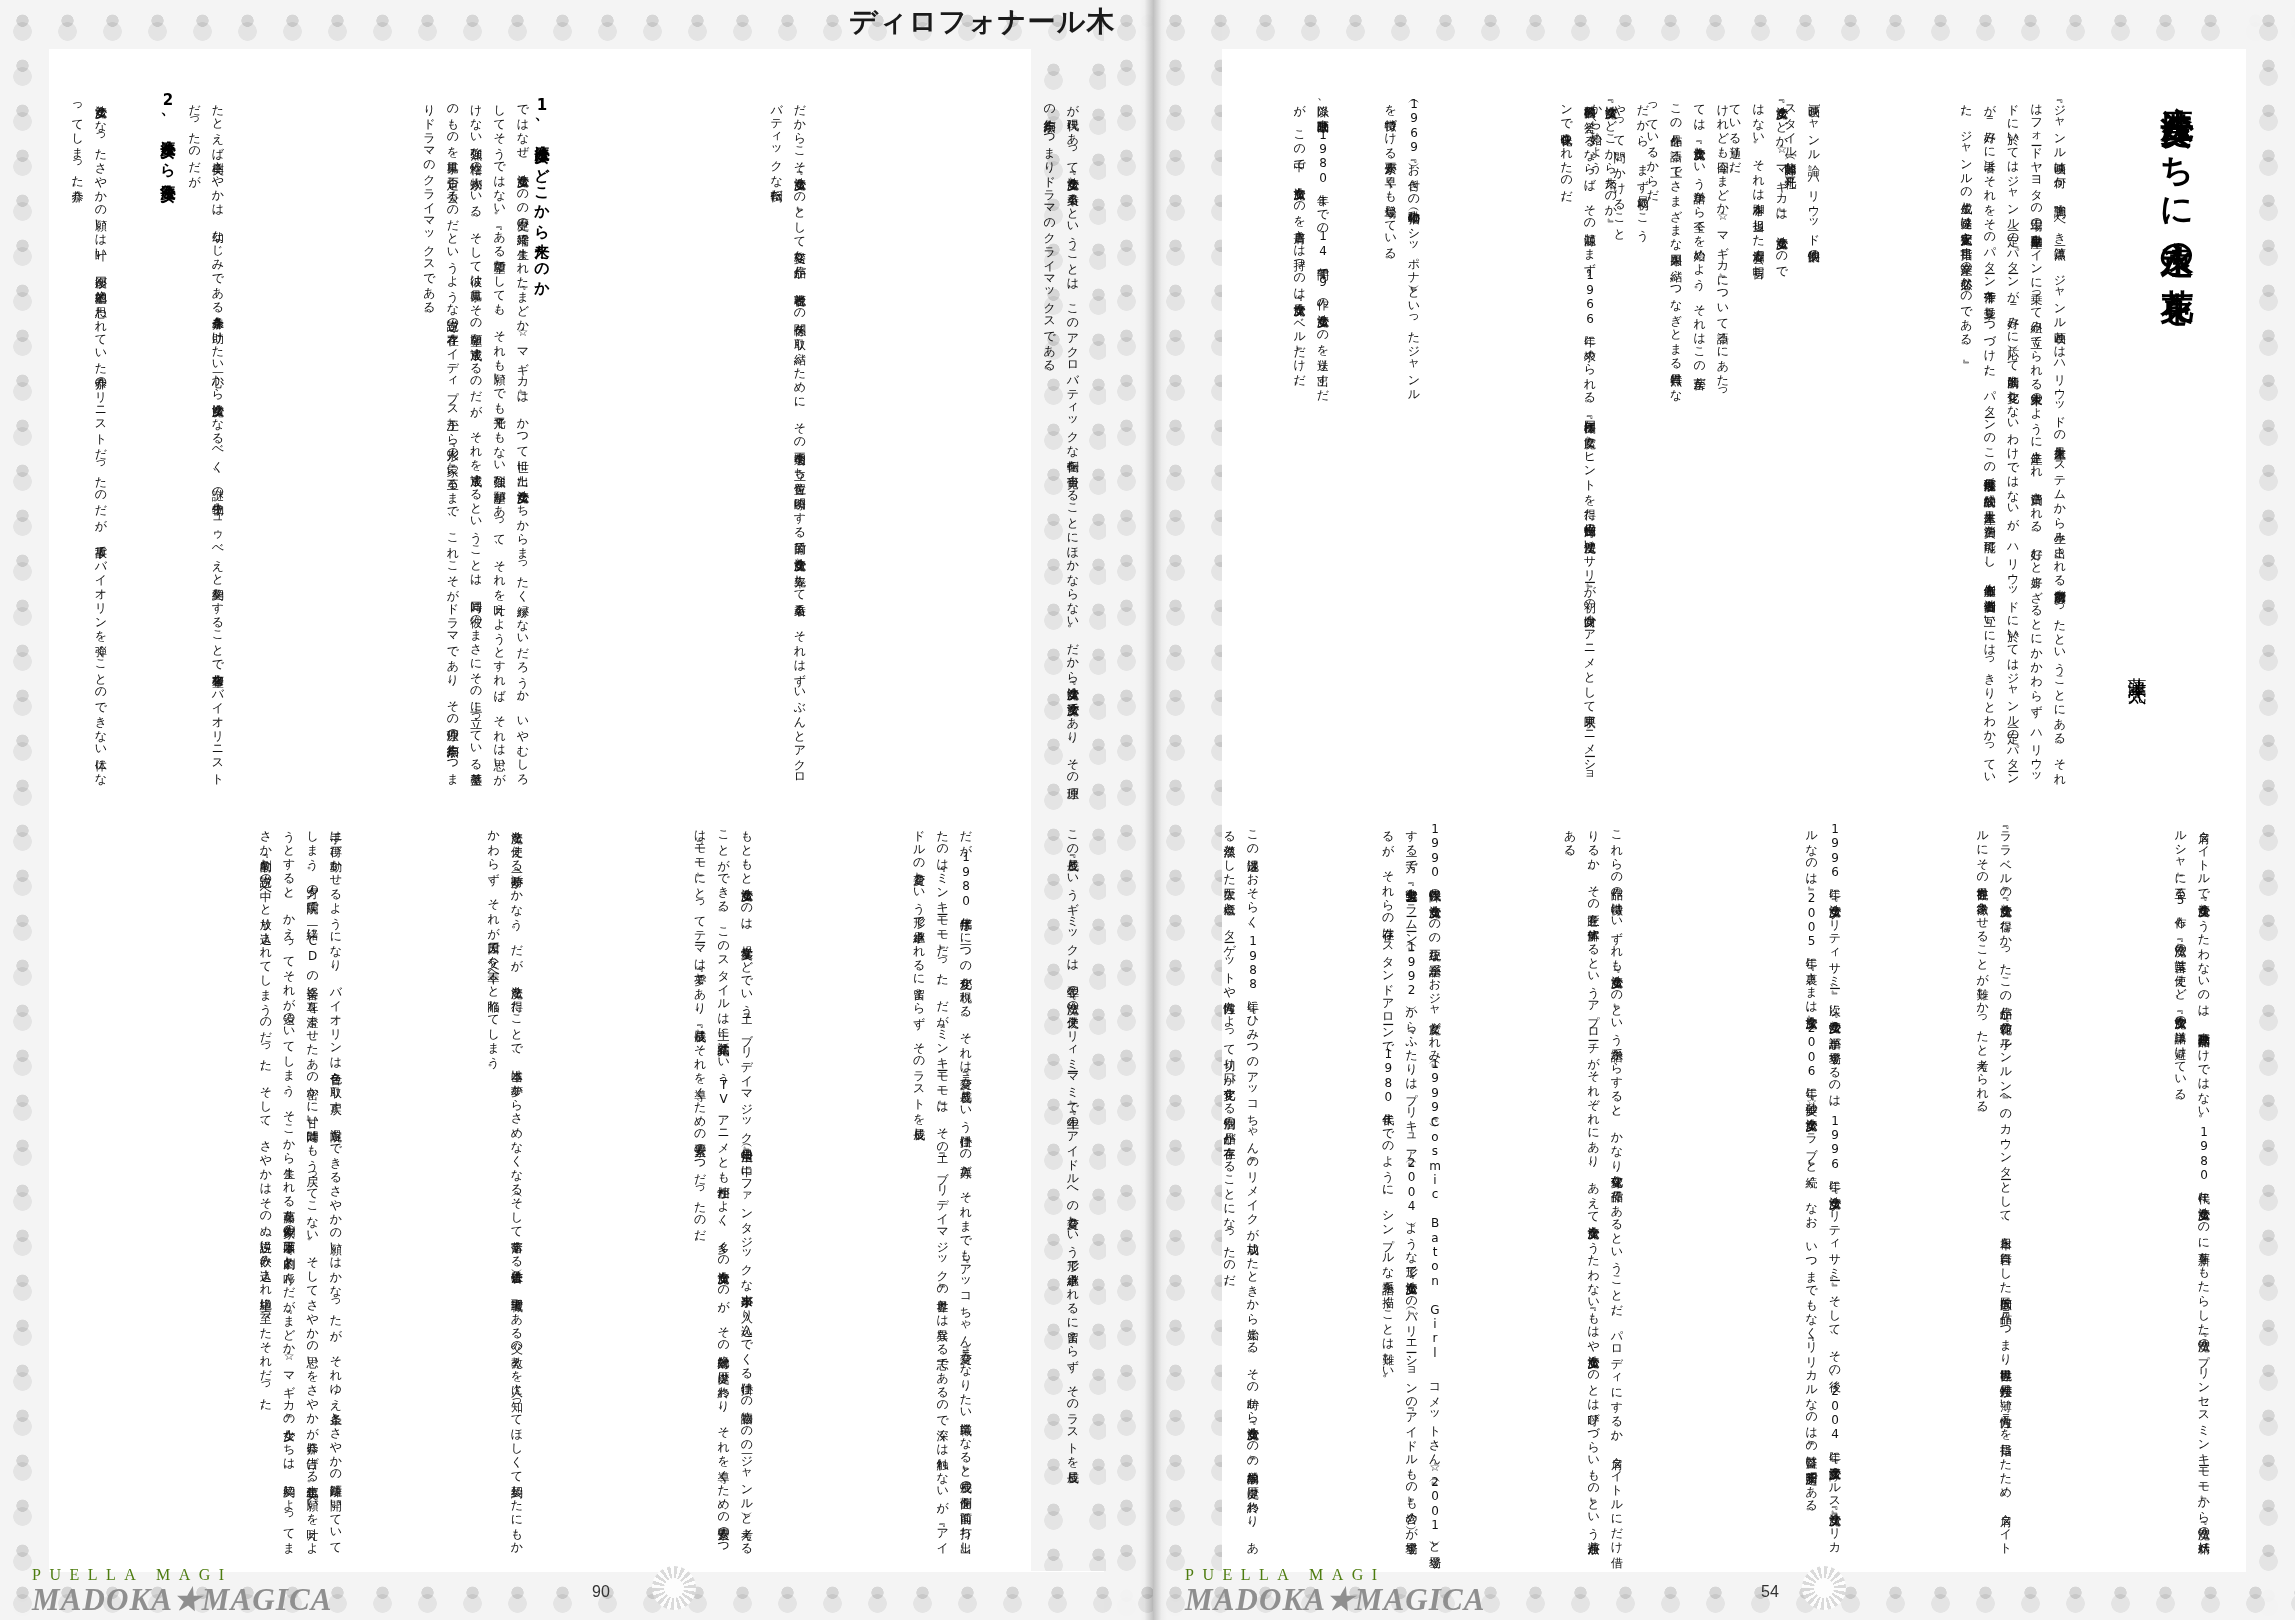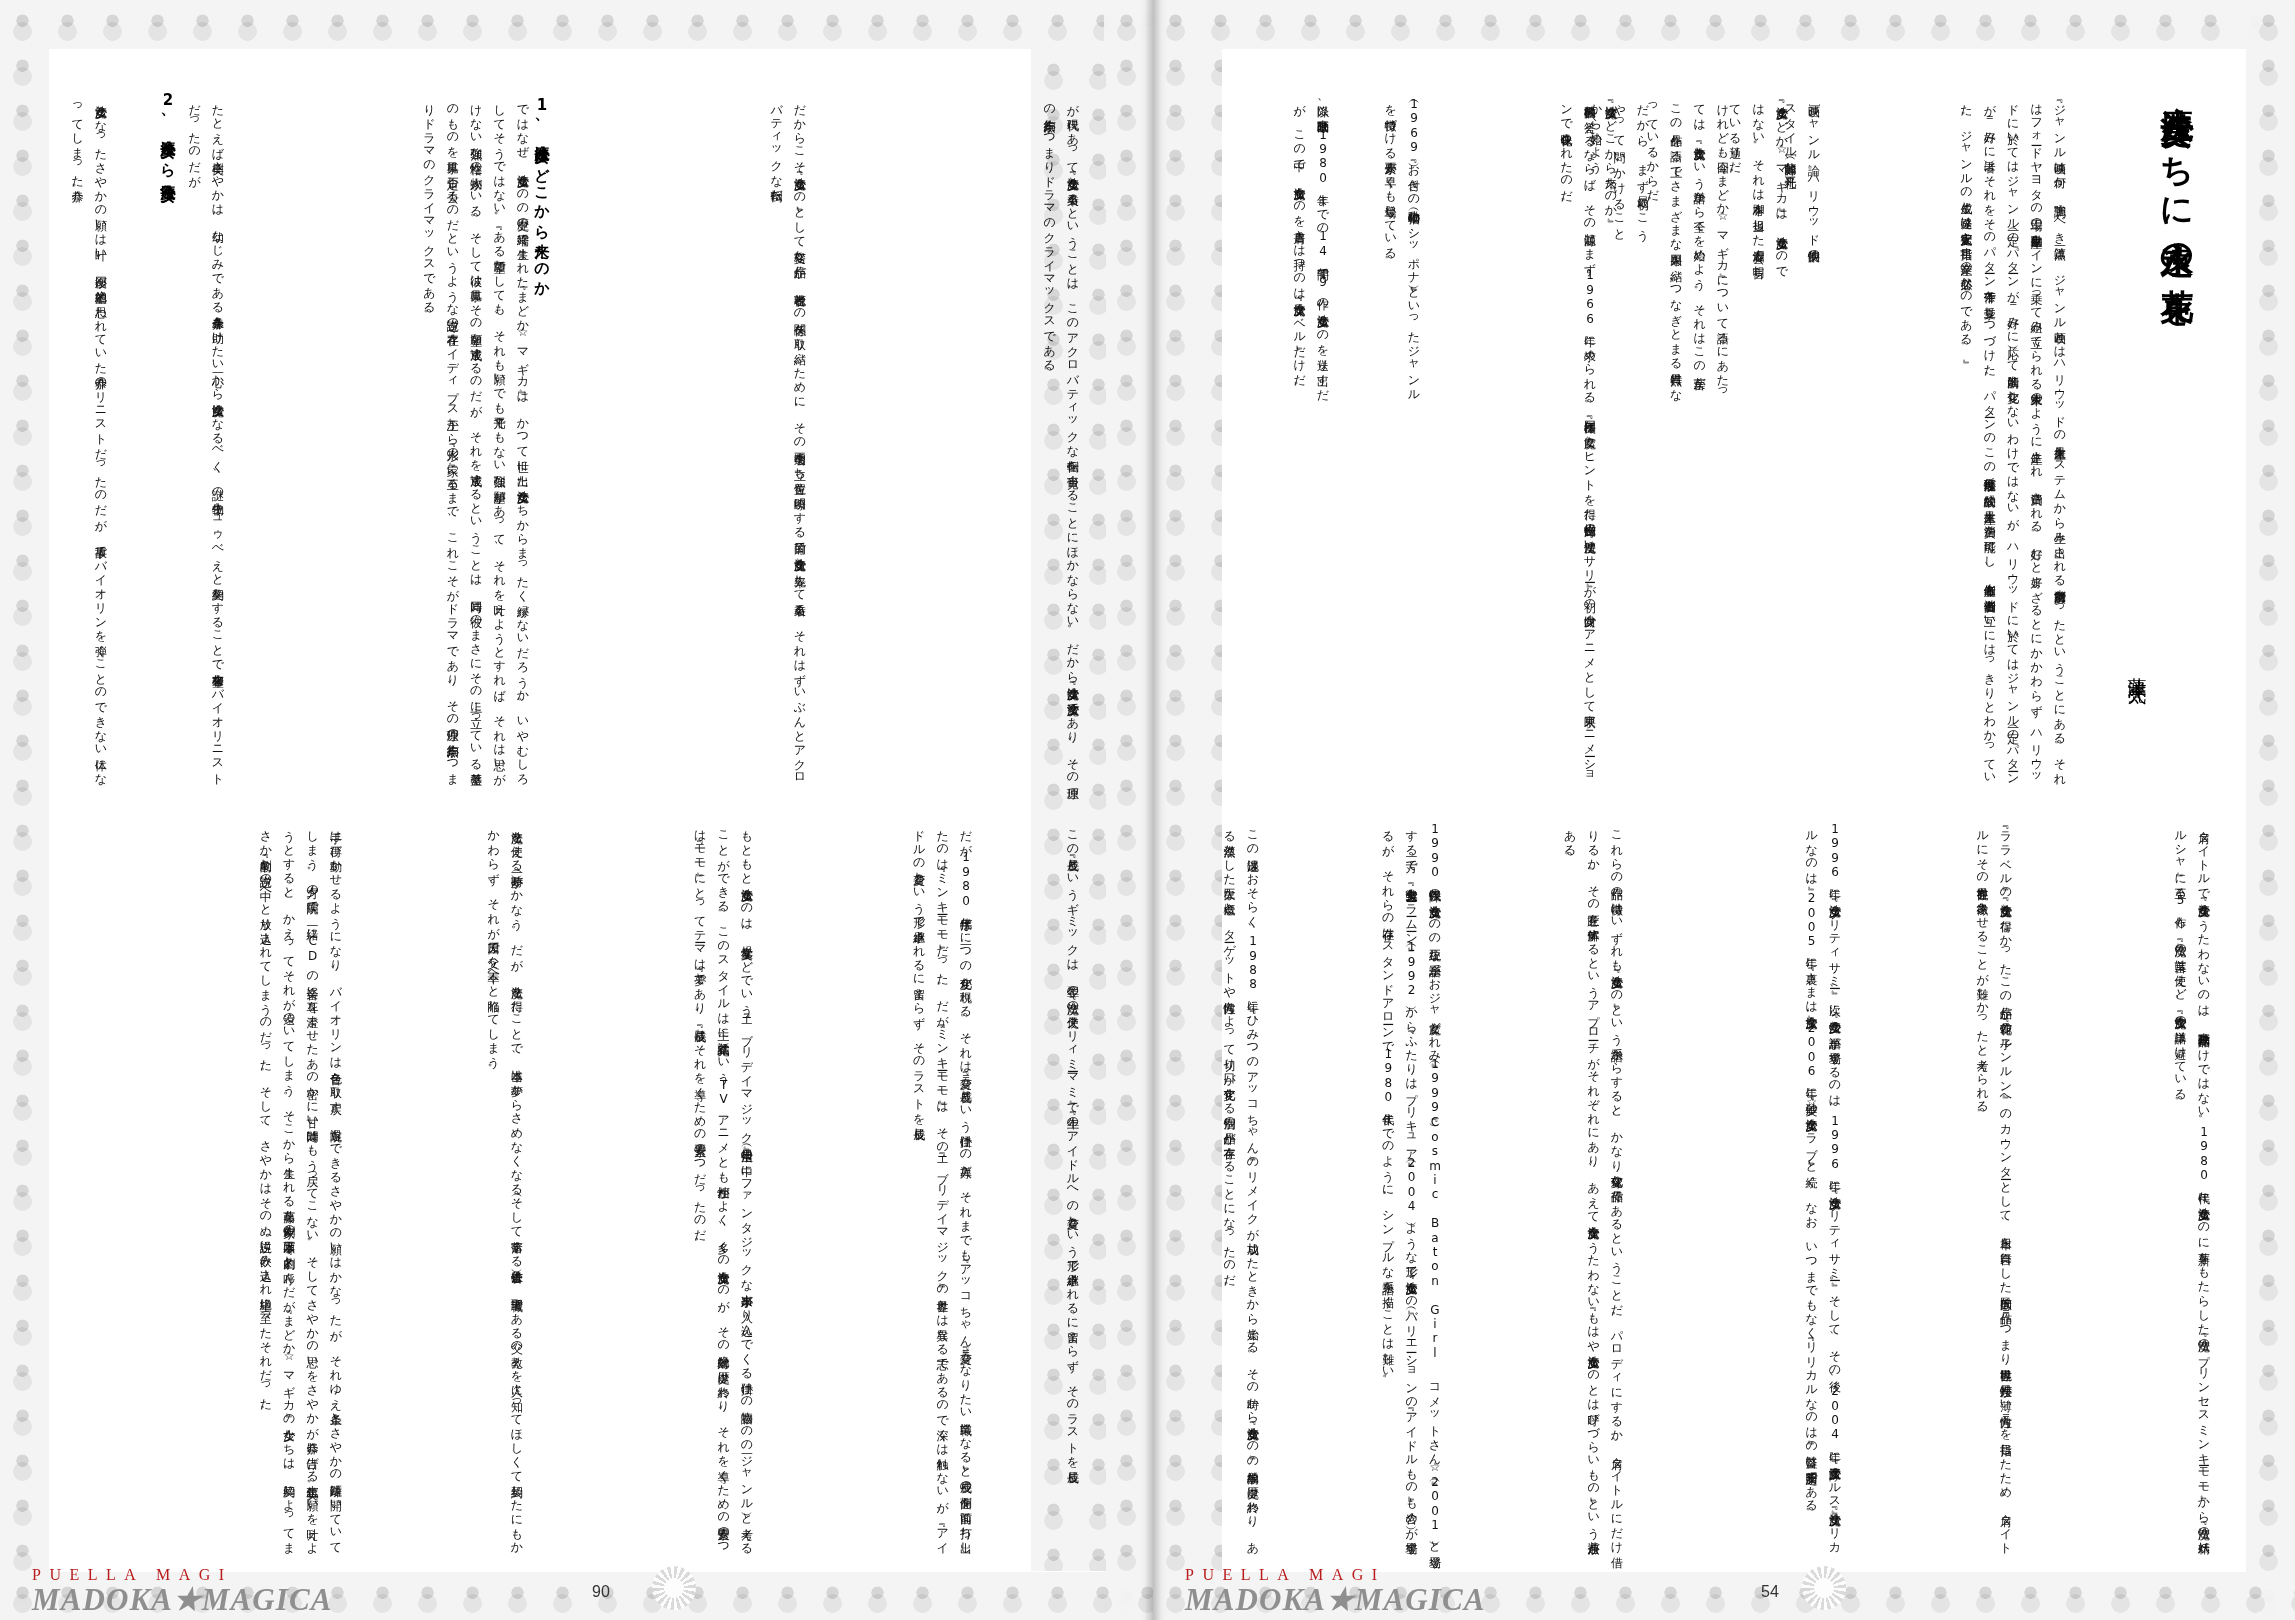--- a/index.html
+++ b/index.html
@@ -86,21 +86,21 @@
   
   .footer {
     position: absolute;
     bottom: 4.3px;
     height: 51px;
   }
   .footer .puella {
     font-family: "Liberation Serif", serif;
     font-size: 16px;
     letter-spacing: 8.5px;
-    color: #b91c1c;
+    color: #4d7c0f;
     white-space: nowrap;
   }
   .footer .madoka {
     font-family: Liberation Serif, serif;
     font-weight: bold;
     font-style: italic;
     font-size: 31px;
     letter-spacing: 1.1px;
     color: #8f8f8f;
     white-space: nowrap;
@@ -190,20 +190,23 @@
       <div class="pattern-dots"></div>
     </div>
     <div class="pattern-band" style="left:0; bottom:0; width:1153px; height:49px;">
       <div class="pattern-dots"></div>
     </div>
 
     <div class="pattern-band" style="left:1031px; top:49px; width:75px; height:1522px;">
       <div class="pattern-dots"></div>
     </div>
 
+    <div class="top-band">
+      <div class="kanji-logo" style="left:849px;">ディロフォナール木</div>
+    </div>
 
     <div class="section-head" style="right:976px; top:91px; height:299px;">2、魔法少女から魔法少女へ</div>
 
     <div class="col" style="right:1041px; top:96px; height:683px; width:64px;">魔法少女となったさやかの願いは叶い、回復が絶望的と思われていた恭介のリニストだったのだが、事故でバイオリンを弾くことのできない体になってしまった恭介。</div>
 
     <div class="col" style="right:924px; top:96px; height:683px; width:107px;">たとえば美樹さやかは、幼なじみである上条恭介を助けたい一心から魔法少女になるべく、謎の生物キュゥべえと契約をすることで将来有望なバイオリニストだったのだが</div>
 
     <div class="col" style="right:619px; top:96px; height:683px; width:299px;">ではなぜ、魔法少女ものの歴史の終端で生まれた『まどか☆マギカ』は、かつて世に出た魔法少女たちからまったく縁がないだろうか。いやむしろしてそうではない。『ある願望』でしても、それも願いでも平凡でもない強烈な願望があって、それを叶えようとすれば、それは思いがけない強烈な性格の人物がいる。そして彼は見事にその願望を達成するのだが、それを達成するということは、同時に彼のまさにその上に立っている基盤そのものを見事に否定し去るのだというような逆説の存在『オイディプス王』から『人形の家』に至るまで、これこそがドラマであり、その原理の集約点がつまりドラマのクライマックスである。</div>
 
     <div class="section-head" style="right:602px; top:96px; height:288px;">1、魔法少女はどこから来たのか</div>

